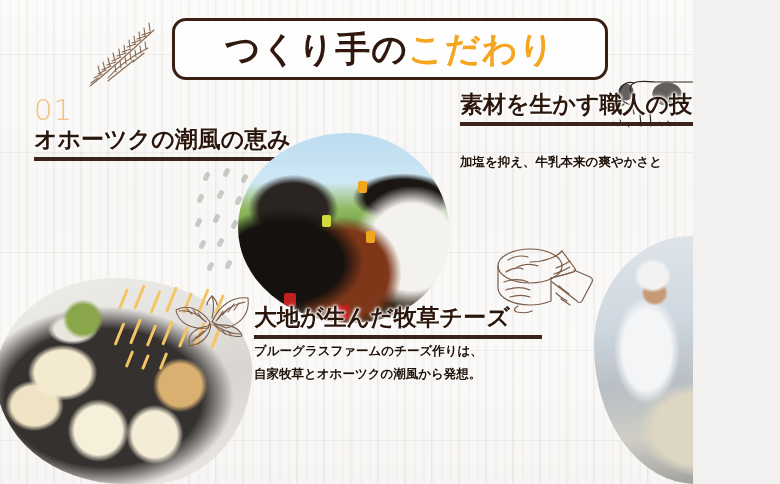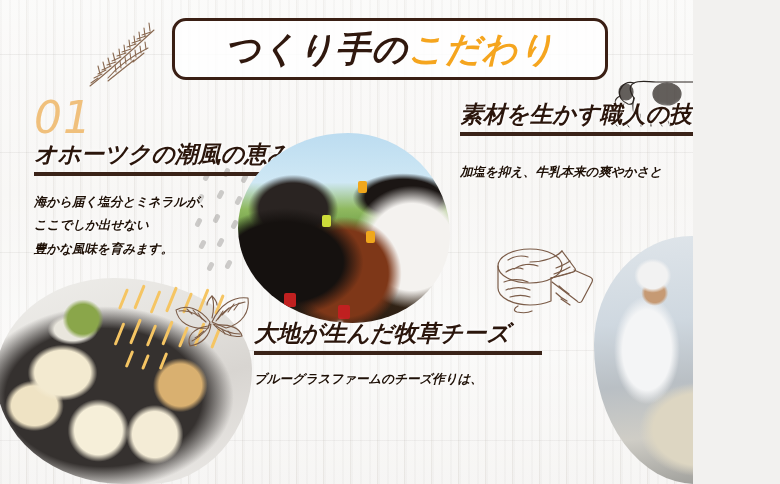--- a/index.html
+++ b/index.html
@@ -13,21 +13,20 @@
     background:
       
       linear-gradient(to bottom, rgba(0,0,0,0) 0 54px, rgba(120,115,110,.10) 54px 55px, rgba(255,255,255,0) 55px 56px),
       linear-gradient(to bottom, rgba(0,0,0,0) 0 152px, rgba(120,115,110,.09) 152px 153px, rgba(255,255,255,0) 153px 154px),
       linear-gradient(to bottom, rgba(0,0,0,0) 0 252px, rgba(120,115,110,.09) 252px 253px, rgba(255,255,255,0) 253px 254px),
       linear-gradient(to bottom, rgba(0,0,0,0) 0 350px, rgba(120,115,110,.09) 350px 351px, rgba(255,255,255,0) 351px 352px),
       linear-gradient(to bottom, rgba(0,0,0,0) 0 440px, rgba(120,115,110,.08) 440px 441px, rgba(255,255,255,0) 441px 442px),
       repeating-linear-gradient(90deg, rgba(150,145,140,.05) 0 2px, rgba(255,255,255,0) 2px 9px),
       repeating-linear-gradient(90deg, rgba(255,255,255,.5) 0 26px, rgba(186,182,177,.10) 26px 27px),
       linear-gradient(180deg,#f7f6f4 0%,#f1efec 40%,#f6f5f3 70%,#eeece9 100%);
-    font-style: italic;
   }
 
   
   .deco{position:absolute;pointer-events:none;}
   .deco svg{display:block;}
 
   
   .title-box{
     position:absolute;left:172px;top:18px;width:436px;height:62px;
     border:3px solid #3a1f14;border-radius:14px;background:rgba(255,255,255,.82);
@@ -39,21 +38,21 @@
     font-weight:bold;font-size:35px;letter-spacing:1px;line-height:1;
     white-space:nowrap;
   }
   .title-a{color:#30180e;}
   .title-b{color:#f5a51e;}
 
   
   .sec{position:absolute;}
   .num{
     font-family:"DejaVu Sans","Liberation Sans",sans-serif;
-    font-size:44px;font-weight:300;color:#f0c07c;line-height:1;
+    font-size:29px;font-weight:300;color:#f0c07c;line-height:1;
     letter-spacing:1px;
   }
   .head{
     font-family:"DejaVu Sans","Liberation Sans",sans-serif;
     font-weight:bold;color:#2b160c;font-size:23px;line-height:1.1;
     white-space:nowrap;
     text-shadow:0 0 3px #fff,0 0 5px #fff,1px 0 2px #fff,-1px 0 2px #fff;
   }
   .rule{height:4px;background:#3a2318;margin-top:5px;}
   .body{
@@ -170,29 +169,24 @@
       <i class="hatch" style="left:4px;top:72px;"></i>
     <i class="hatch" style="left:22px;top:70px;"></i>
       <i class="hatch" style="left:12px;top:94px;"></i>
     <i class="hatch" style="left:30px;top:92px;"></i>
   </div>
 
   <div class="sec" style="left:34px;top:96px;width:268px;">
     <div class="num">01</div>
     <div class="head" style="margin-top:2px;">オホーツクの潮風の恵み</div>
     <div class="rule" style="width:252px;"></div>
-    <div style="margin-top:14px;">
-      <div class="body">海から届く塩分とミネラルが、</div>
-      <div class="body">ここでしか出せない</div>
-      <div class="body">豊かな風味を育みます。</div>
-    </div>
   </div>
 
   <div class="sec" style="left:460px;top:86px;width:290px;">
-    <div class="head" style="margin-top:16px;">素材を生かす職人の技</div>
+    <div class="head" style="margin-top:6px;">素材を生かす職人の技</div>
     <div class="rule" style="width:272px;"></div>
     <div style="margin-top:24px;">
       <div class="body">加塩を抑え、牛乳本来の爽やかさと</div>
     </div>
   </div>
 
   <div class="blob ph-cows">
     <i class="tag" style="left:120px;top:48px;"></i>
     <i class="tag g" style="left:84px;top:82px;"></i>
     <i class="tag" style="left:128px;top:98px;"></i>
@@ -255,22 +249,23 @@
         <path d="M45 36 C54 46 64 50 74 48 C72 40 62 36 48 37 Z"></path>
         <path d="M48 38 C56 43 64 46 72 46"></path>
         <path d="M54 41 l3 5 M60 43 l3 4"></path>
         <path d="M44 30 C46 22 46 14 44 8"></path>
         <path d="M44 8 c-3 3 -5 6 -5 9 M44 8 c3 3 5 6 5 9"></path>
       </g>
     </svg>
   </div>
 
   <div class="sec" style="left:254px;top:304px;width:300px;">
-    <div class="head" style="margin-top:17px;">大地が生んだ牧草チーズ</div>
+    <div class="head" style="margin-top:1px;">大地が生んだ牧草チーズ</div>
     <div class="rule" style="width:288px;"></div>
-    <div style="margin-top:12px;">
+    <div style="">
       <div class="body">ブルーグラスファームのチーズ作りは、</div>
+      <div class="body">自家牧草とオホーツクの潮風から発想。</div>
     </div>
   </div>
 
   <div class="blob ph-worker"></div>
 
 </div>
 
 </body></html>

